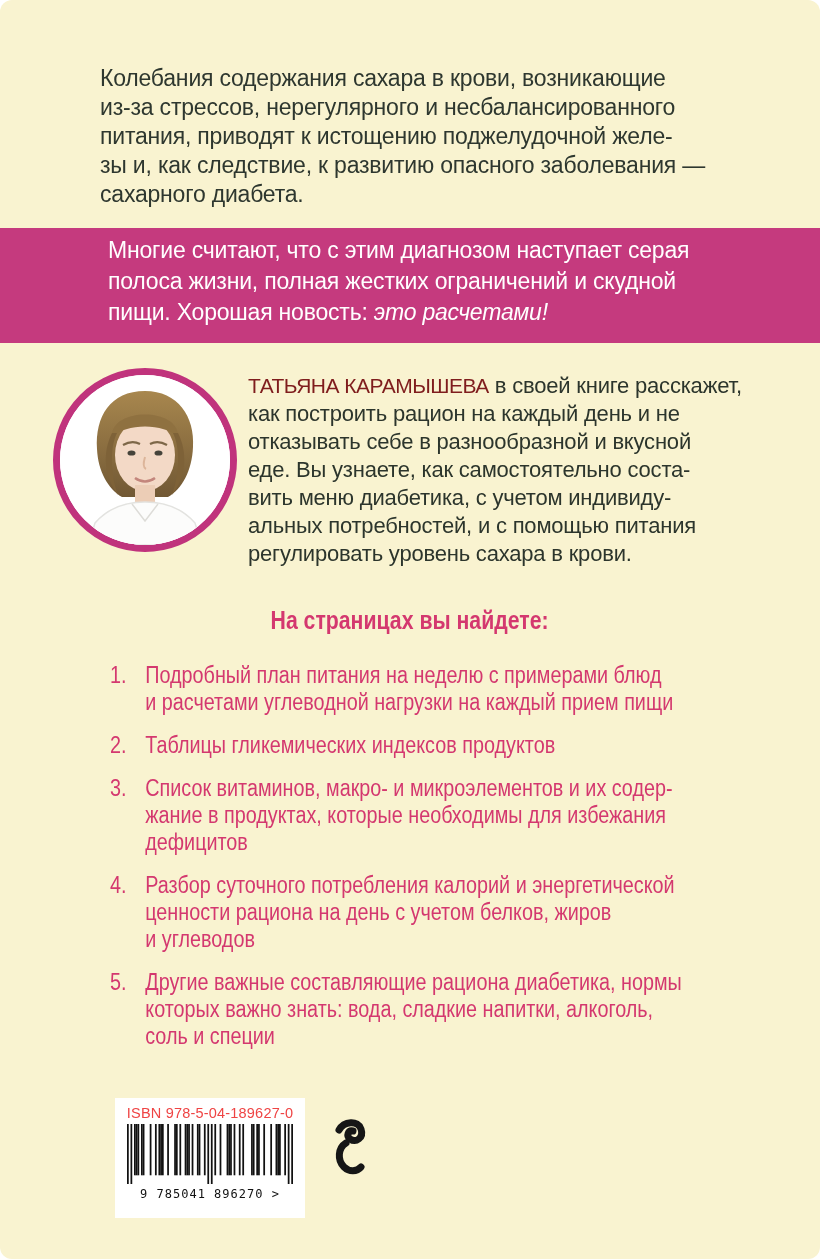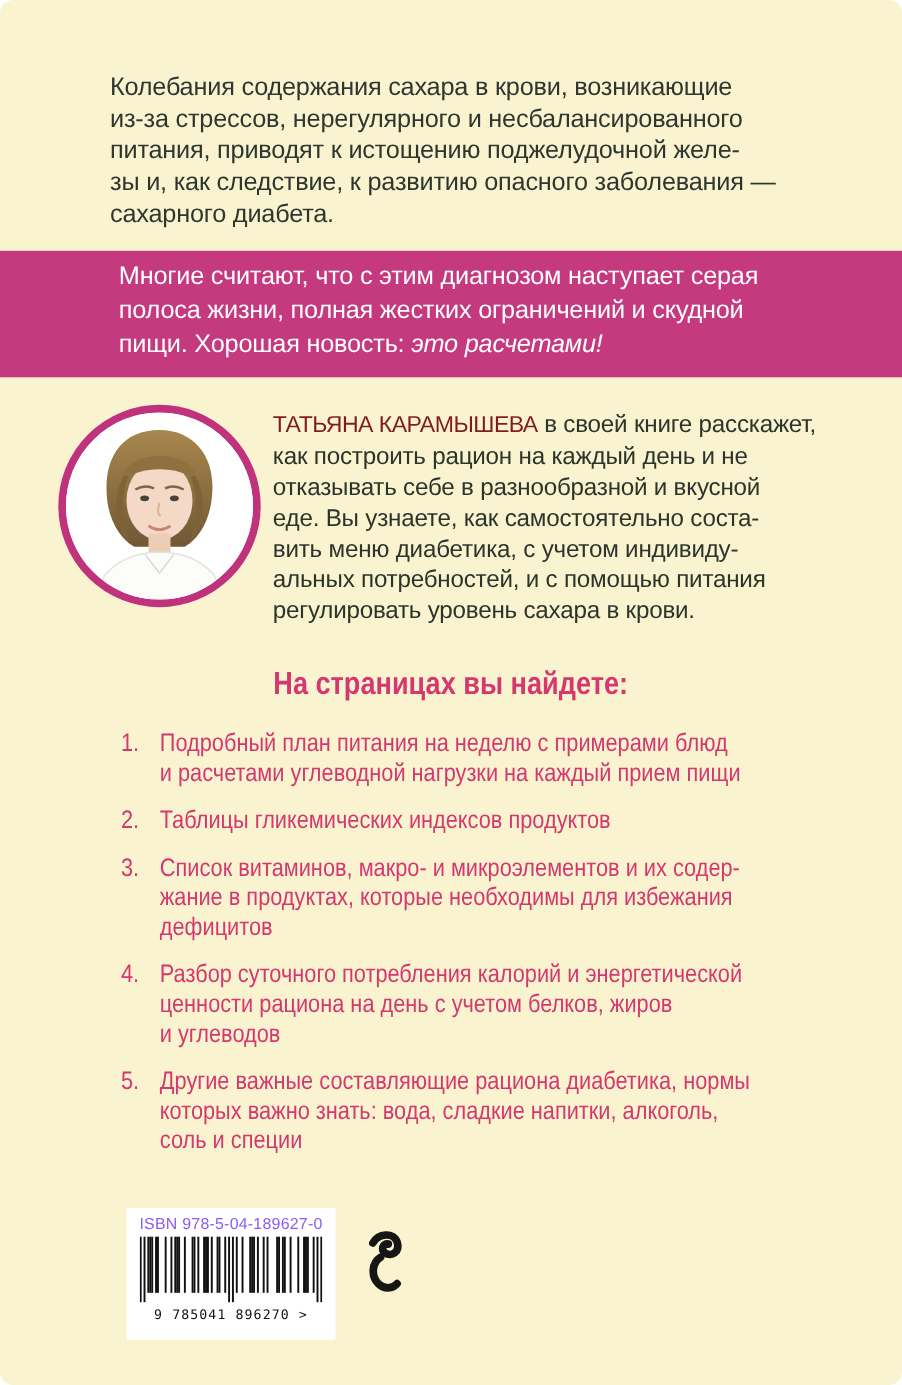--- a/index.html
+++ b/index.html
@@ -77,21 +77,21 @@
   }
 
   
   .features-heading {
     position: absolute;
     left: 0;
     top: 606px;
     width: 820px;
     text-align: center;
     color: #d4386f;
-    font-size: 29px;
+    font-size: 25px;
     font-weight: bold;
   }
   .features-heading span {
     display: inline-block;
     transform: scaleX(0.85);
     transform-origin: center;
     white-space: pre;
   }
   .features-list {
     position: absolute;
@@ -118,21 +118,21 @@
     top: 1098px;
     width: 190px;
     height: 120px;
     background: #ffffff;
     text-align: center;
   }
   .isbn-label {
     margin-top: 7px;
     font-size: 14.5px;
     letter-spacing: 0.2px;
-    color: #8b5cf6;
+    color: #ef4444;
   }
   .barcode-svg {
     margin-top: 3px;
     width: 166px;
     height: 60px;
   }
   .barcode-svg rect { fill: #111111; }
   .barcode-digits {
     margin-top: -1px;
     font-family: "DejaVu Sans Mono", monospace;

